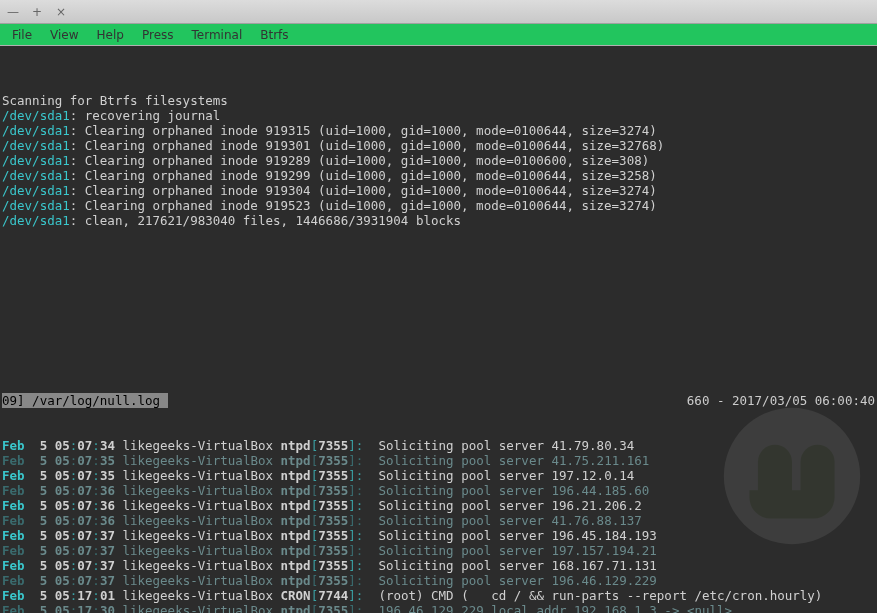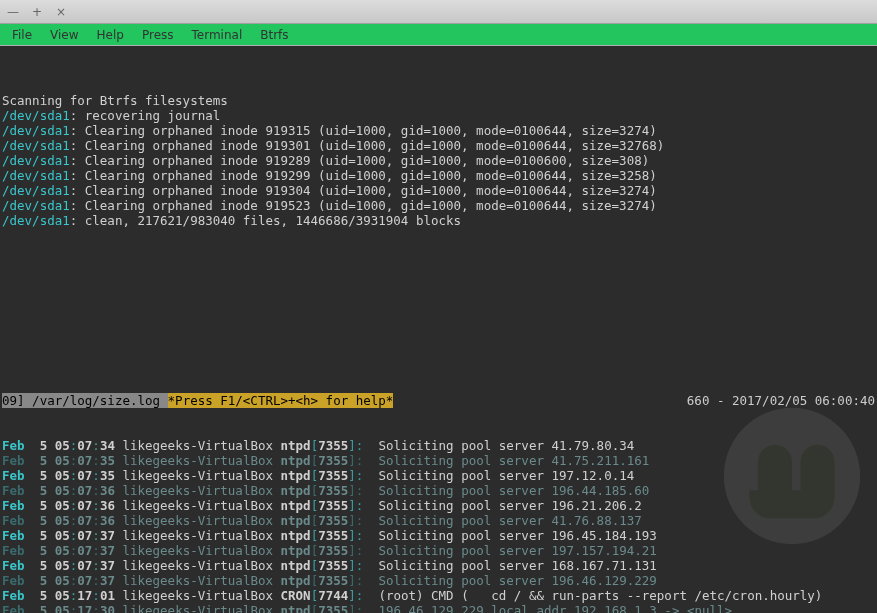--- a/index.html
+++ b/index.html
@@ -99,17 +99,17 @@
 
 <div class="term">
   <div class="hostmint">
     <svg viewBox="0 0 100 100">
         <circle cx="50" cy="50" r="48" fill="#fff"></circle>
         <path d="M20 25 v40 a15 15 0 0 0 15 15 h30 a15 15 0 0 0 15 -15 v-25 a12 12 0 0 0 -24 0 v20 h-6 v-20 a12 12 0 0 0 -24 0 v20 h-6 v-35 z" fill="#87b158"></path>
       </svg>
   </div>
   <div id="pane-top"><div class="line"><span class="white">Scanning for Btrfs filesystems</span></div><div class="line"><span class="cyan">/dev/sda1</span><span class="white">:</span><span class="white"> recovering journal</span></div><div class="line"><span class="cyan">/dev/sda1</span><span class="white">:</span><span class="white"> Clearing orphaned inode 919315 (uid=1000, gid=1000, mode=0100644, size=3274)</span></div><div class="line"><span class="cyan">/dev/sda1</span><span class="white">:</span><span class="white"> Clearing orphaned inode 919301 (uid=1000, gid=1000, mode=0100644, size=32768)</span></div><div class="line"><span class="cyan">/dev/sda1</span><span class="white">:</span><span class="white"> Clearing orphaned inode 919289 (uid=1000, gid=1000, mode=0100600, size=308)</span></div><div class="line"><span class="cyan">/dev/sda1</span><span class="white">:</span><span class="white"> Clearing orphaned inode 919299 (uid=1000, gid=1000, mode=0100644, size=3258)</span></div><div class="line"><span class="cyan">/dev/sda1</span><span class="white">:</span><span class="white"> Clearing orphaned inode 919304 (uid=1000, gid=1000, mode=0100644, size=3274)</span></div><div class="line"><span class="cyan">/dev/sda1</span><span class="white">:</span><span class="white"> Clearing orphaned inode 919523 (uid=1000, gid=1000, mode=0100644, size=3274)</span></div><div class="line"><span class="cyan">/dev/sda1</span><span class="white">:</span><span class="white"> clean, 217621/983040 files, 1446686/3931904 blocks</span></div><div class="line"> </div><div class="line"> </div><div class="line"> </div><div class="line"> </div><div class="line"> </div><div class="line"> </div><div class="line"> </div><div class="line"> </div><div class="line"> </div></div>
   <div class="bar-row">
-    <span class="seg bar-gray">09]</span><span class="seg bar-gray"> /var/log/size.log </span><span class="seg bar-yellow">*Press F1/&lt;CTRL&gt;+&lt;h&gt; for help*</span><span class="fill"></span><span class="seg bar-right">660 - 2017/02/05 06:00:40</span>
+    <span class="seg bar-gray">09]</span><span class="seg bar-gray"> /var/log/null.log </span><span class="fill"></span><span class="seg bar-right">660 - 2017/03/05 06:00:40</span>
   </div>
   <div id="pane-bottom"><div class="line"><span class="bold" style="color:#3ac7cc">Feb</span><span class="bold" style="color:#d0d0d0">  5 </span><span class="bold" style="color:#d0d0d0">05</span><span style="color:#3aa0a3">:</span><span class="bold" style="color:#d0d0d0">07</span><span style="color:#3aa0a3">:</span><span class="bold" style="color:#d0d0d0">34</span><span style="color:#d0d0d0"> </span><span style="color:#d0d0d0">likegeeks-VirtualBox</span> <span class="bold" style="color:#d0d0d0">ntpd</span><span style="color:#3aa0a3">[</span><span class="bold" style="color:#d0d0d0">7355</span><span style="color:#3aa0a3">]</span><span style="color:#3aa0a3">:</span><span style="color:#d0d0d0">  Soliciting pool server 41.79.80.34</span></div><div class="line"><span class="bold" style="color:#3a6b6e">Feb</span><span class="bold" style="color:#6a8a8c">  5 </span><span class="bold" style="color:#6a8a8c">05</span><span style="color:#3a6b6e">:</span><span class="bold" style="color:#6a8a8c">07</span><span style="color:#3a6b6e">:</span><span class="bold" style="color:#6a8a8c">35</span><span style="color:#6a8a8c"> </span><span style="color:#6a8a8c">likegeeks-VirtualBox</span> <span class="bold" style="color:#6a8a8c">ntpd</span><span style="color:#3a6b6e">[</span><span class="bold" style="color:#6a8a8c">7355</span><span style="color:#3a6b6e">]</span><span style="color:#3a6b6e">:</span><span style="color:#6a8a8c">  Soliciting pool server 41.75.211.161</span></div><div class="line"><span class="bold" style="color:#3ac7cc">Feb</span><span class="bold" style="color:#d0d0d0">  5 </span><span class="bold" style="color:#d0d0d0">05</span><span style="color:#3aa0a3">:</span><span class="bold" style="color:#d0d0d0">07</span><span style="color:#3aa0a3">:</span><span class="bold" style="color:#d0d0d0">35</span><span style="color:#d0d0d0"> </span><span style="color:#d0d0d0">likegeeks-VirtualBox</span> <span class="bold" style="color:#d0d0d0">ntpd</span><span style="color:#3aa0a3">[</span><span class="bold" style="color:#d0d0d0">7355</span><span style="color:#3aa0a3">]</span><span style="color:#3aa0a3">:</span><span style="color:#d0d0d0">  Soliciting pool server 197.12.0.14</span></div><div class="line"><span class="bold" style="color:#3a6b6e">Feb</span><span class="bold" style="color:#6a8a8c">  5 </span><span class="bold" style="color:#6a8a8c">05</span><span style="color:#3a6b6e">:</span><span class="bold" style="color:#6a8a8c">07</span><span style="color:#3a6b6e">:</span><span class="bold" style="color:#6a8a8c">36</span><span style="color:#6a8a8c"> </span><span style="color:#6a8a8c">likegeeks-VirtualBox</span> <span class="bold" style="color:#6a8a8c">ntpd</span><span style="color:#3a6b6e">[</span><span class="bold" style="color:#6a8a8c">7355</span><span style="color:#3a6b6e">]</span><span style="color:#3a6b6e">:</span><span style="color:#6a8a8c">  Soliciting pool server 196.44.185.60</span></div><div class="line"><span class="bold" style="color:#3ac7cc">Feb</span><span class="bold" style="color:#d0d0d0">  5 </span><span class="bold" style="color:#d0d0d0">05</span><span style="color:#3aa0a3">:</span><span class="bold" style="color:#d0d0d0">07</span><span style="color:#3aa0a3">:</span><span class="bold" style="color:#d0d0d0">36</span><span style="color:#d0d0d0"> </span><span style="color:#d0d0d0">likegeeks-VirtualBox</span> <span class="bold" style="color:#d0d0d0">ntpd</span><span style="color:#3aa0a3">[</span><span class="bold" style="color:#d0d0d0">7355</span><span style="color:#3aa0a3">]</span><span style="color:#3aa0a3">:</span><span style="color:#d0d0d0">  Soliciting pool server 196.21.206.2</span></div><div class="line"><span class="bold" style="color:#3a6b6e">Feb</span><span class="bold" style="color:#6a8a8c">  5 </span><span class="bold" style="color:#6a8a8c">05</span><span style="color:#3a6b6e">:</span><span class="bold" style="color:#6a8a8c">07</span><span style="color:#3a6b6e">:</span><span class="bold" style="color:#6a8a8c">36</span><span style="color:#6a8a8c"> </span><span style="color:#6a8a8c">likegeeks-VirtualBox</span> <span class="bold" style="color:#6a8a8c">ntpd</span><span style="color:#3a6b6e">[</span><span class="bold" style="color:#6a8a8c">7355</span><span style="color:#3a6b6e">]</span><span style="color:#3a6b6e">:</span><span style="color:#6a8a8c">  Soliciting pool server 41.76.88.137</span></div><div class="line"><span class="bold" style="color:#3ac7cc">Feb</span><span class="bold" style="color:#d0d0d0">  5 </span><span class="bold" style="color:#d0d0d0">05</span><span style="color:#3aa0a3">:</span><span class="bold" style="color:#d0d0d0">07</span><span style="color:#3aa0a3">:</span><span class="bold" style="color:#d0d0d0">37</span><span style="color:#d0d0d0"> </span><span style="color:#d0d0d0">likegeeks-VirtualBox</span> <span class="bold" style="color:#d0d0d0">ntpd</span><span style="color:#3aa0a3">[</span><span class="bold" style="color:#d0d0d0">7355</span><span style="color:#3aa0a3">]</span><span style="color:#3aa0a3">:</span><span style="color:#d0d0d0">  Soliciting pool server 196.45.184.193</span></div><div class="line"><span class="bold" style="color:#3a6b6e">Feb</span><span class="bold" style="color:#6a8a8c">  5 </span><span class="bold" style="color:#6a8a8c">05</span><span style="color:#3a6b6e">:</span><span class="bold" style="color:#6a8a8c">07</span><span style="color:#3a6b6e">:</span><span class="bold" style="color:#6a8a8c">37</span><span style="color:#6a8a8c"> </span><span style="color:#6a8a8c">likegeeks-VirtualBox</span> <span class="bold" style="color:#6a8a8c">ntpd</span><span style="color:#3a6b6e">[</span><span class="bold" style="color:#6a8a8c">7355</span><span style="color:#3a6b6e">]</span><span style="color:#3a6b6e">:</span><span style="color:#6a8a8c">  Soliciting pool server 197.157.194.21</span></div><div class="line"><span class="bold" style="color:#3ac7cc">Feb</span><span class="bold" style="color:#d0d0d0">  5 </span><span class="bold" style="color:#d0d0d0">05</span><span style="color:#3aa0a3">:</span><span class="bold" style="color:#d0d0d0">07</span><span style="color:#3aa0a3">:</span><span class="bold" style="color:#d0d0d0">37</span><span style="color:#d0d0d0"> </span><span style="color:#d0d0d0">likegeeks-VirtualBox</span> <span class="bold" style="color:#d0d0d0">ntpd</span><span style="color:#3aa0a3">[</span><span class="bold" style="color:#d0d0d0">7355</span><span style="color:#3aa0a3">]</span><span style="color:#3aa0a3">:</span><span style="color:#d0d0d0">  Soliciting pool server 168.167.71.131</span></div><div class="line"><span class="bold" style="color:#3a6b6e">Feb</span><span class="bold" style="color:#6a8a8c">  5 </span><span class="bold" style="color:#6a8a8c">05</span><span style="color:#3a6b6e">:</span><span class="bold" style="color:#6a8a8c">07</span><span style="color:#3a6b6e">:</span><span class="bold" style="color:#6a8a8c">37</span><span style="color:#6a8a8c"> </span><span style="color:#6a8a8c">likegeeks-VirtualBox</span> <span class="bold" style="color:#6a8a8c">ntpd</span><span style="color:#3a6b6e">[</span><span class="bold" style="color:#6a8a8c">7355</span><span style="color:#3a6b6e">]</span><span style="color:#3a6b6e">:</span><span style="color:#6a8a8c">  Soliciting pool server 196.46.129.229</span></div><div class="line"><span class="bold" style="color:#3ac7cc">Feb</span><span class="bold" style="color:#d0d0d0">  5 </span><span class="bold" style="color:#d0d0d0">05</span><span style="color:#3aa0a3">:</span><span class="bold" style="color:#d0d0d0">17</span><span style="color:#3aa0a3">:</span><span class="bold" style="color:#d0d0d0">01</span><span style="color:#d0d0d0"> </span><span style="color:#d0d0d0">likegeeks-VirtualBox</span> <span class="bold" style="color:#d0d0d0">CRON</span><span style="color:#3aa0a3">[</span><span class="bold" style="color:#d0d0d0">7744</span><span style="color:#3aa0a3">]</span><span style="color:#3aa0a3">:</span><span style="color:#d0d0d0">  (root) CMD (   cd / &amp;&amp; run-parts --report /etc/cron.hourly)</span></div><div class="line"><span class="bold" style="color:#3a6b6e">Feb</span><span class="bold" style="color:#6a8a8c">  5 </span><span class="bold" style="color:#6a8a8c">05</span><span style="color:#3a6b6e">:</span><span class="bold" style="color:#6a8a8c">17</span><span style="color:#3a6b6e">:</span><span class="bold" style="color:#6a8a8c">30</span><span style="color:#6a8a8c"> </span><span style="color:#6a8a8c">likegeeks-VirtualBox</span> <span class="bold" style="color:#6a8a8c">ntpd</span><span style="color:#3a6b6e">[</span><span class="bold" style="color:#6a8a8c">7355</span><span style="color:#3a6b6e">]</span><span style="color:#3a6b6e">:</span><span style="color:#6a8a8c">  196.46.129.229 local addr 192.168.1.3 -&gt; &lt;null&gt;</span></div></div>
   
 </div>
 
 </body></html>

